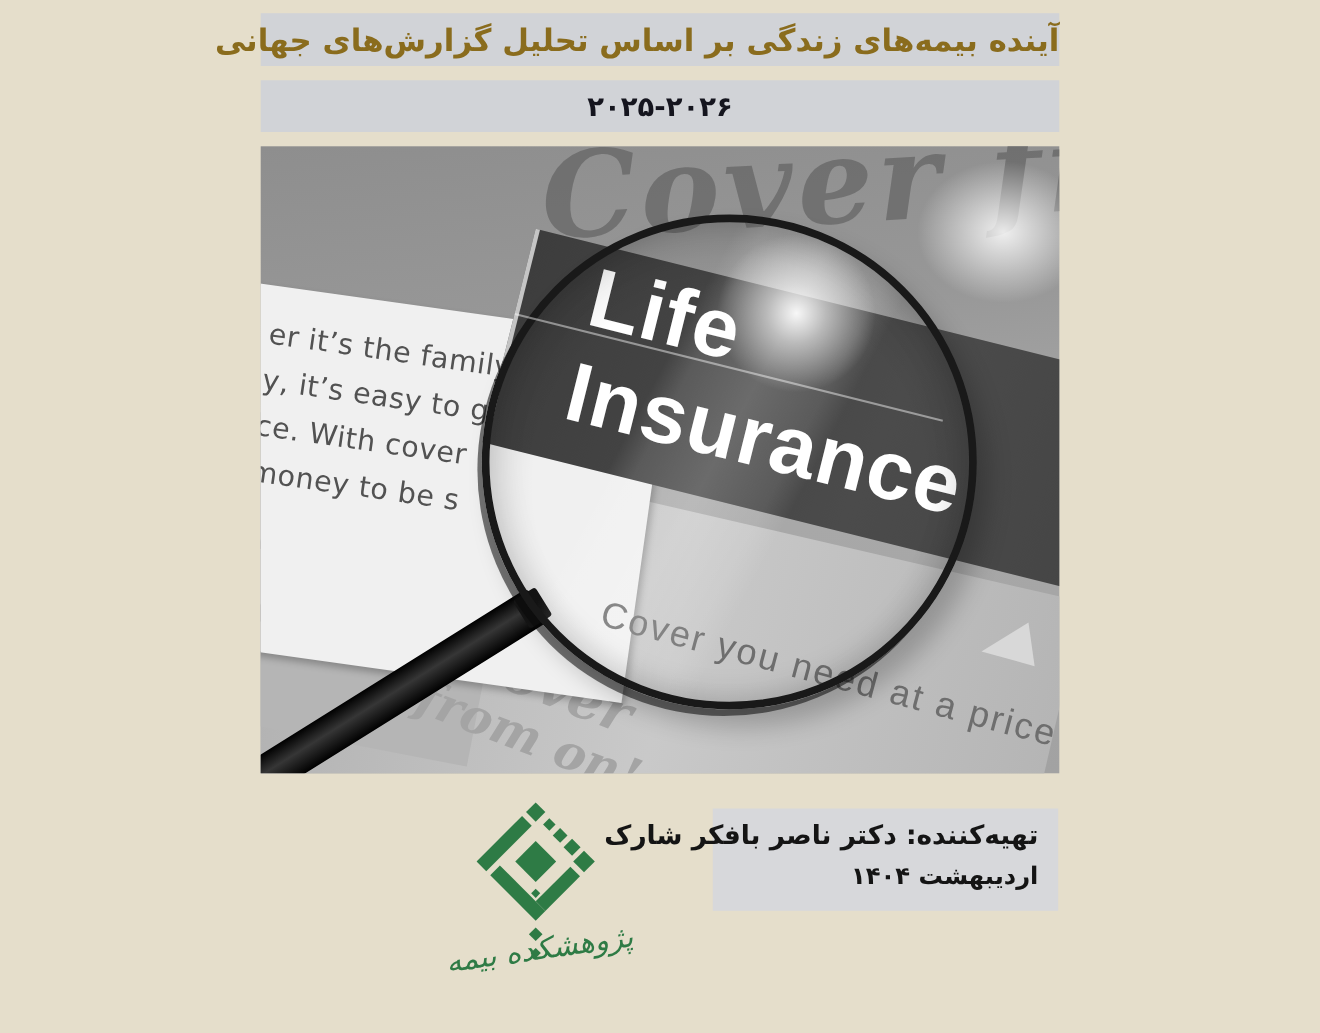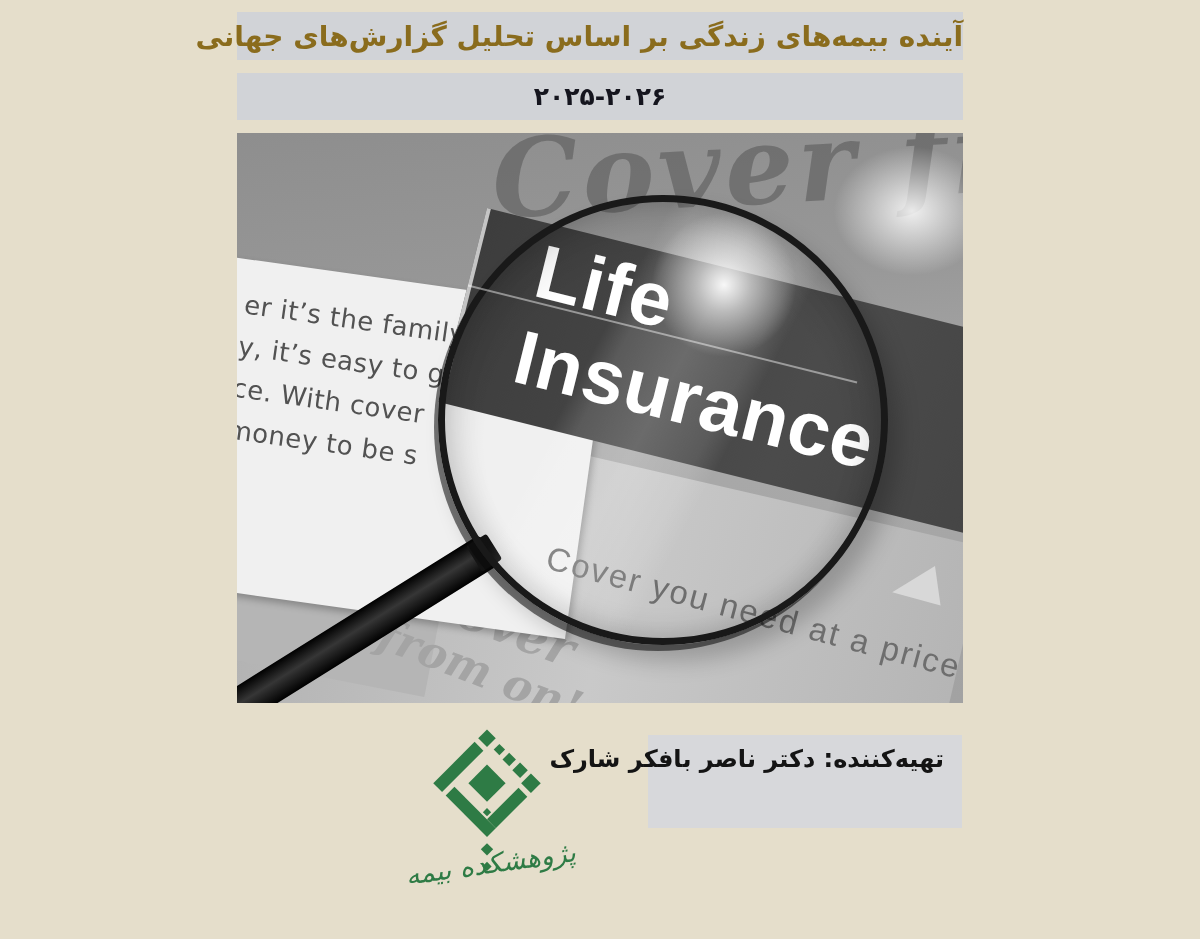--- a/index.html
+++ b/index.html
@@ -159,15 +159,16 @@
       <rect x="-18" y="-18" width="36" height="36"></rect>
       <rect x="24" y="24" width="8" height="8"></rect>
       <rect x="58" y="58" width="12" height="12"></rect>
       <rect x="76" y="76" width="9" height="9"></rect>
     </g>
   </svg>
   <div class="logo-caption">پژوهشکده بیمه</div>
 
   <div class="credit-box">
     <div class="credit-line1">تهیه‌کننده: دکتر ناصر بافکر شارک</div>
+    <div class="credit-line2">اردیبهشت ۱۴۰۴</div>
   </div>
 
 </div>
 
 </body></html>

